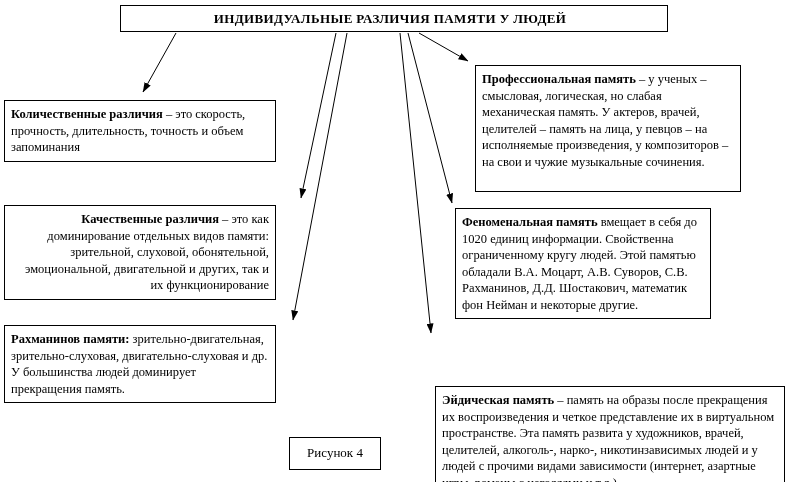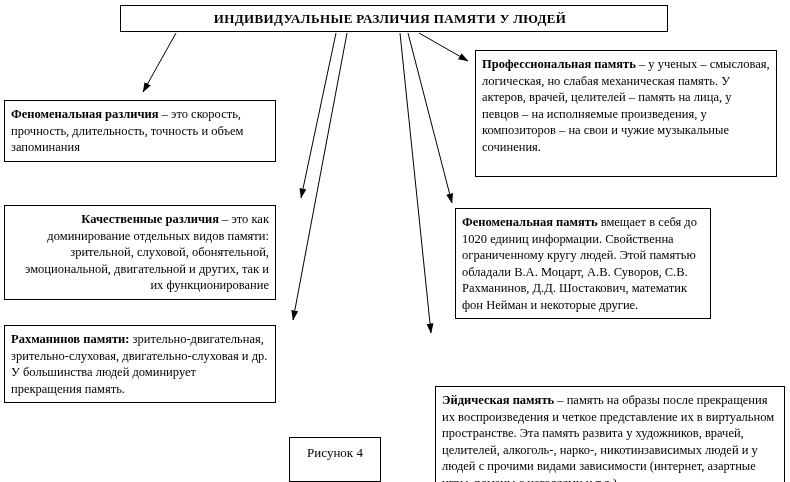--- a/index.html
+++ b/index.html
@@ -37,26 +37,26 @@
     text-align: left;
   }
   .lead { font-weight: bold; }
   .caption-box {
     position: absolute;
     left: 289px; top: 437px; width: 92px; min-height: 31px;
     border: 1px solid #000;
     background: #fff;
     font-size: 13px;
     text-align: center;
-    padding: 7px 4px 20px 4px;
+    padding: 7px 4px 8px 4px;
   }
   .n-quantitative { left: 4px;   top: 100px; width: 272px; min-height: 57px; }
   .n-qualitative  { left: 4px;   top: 205px; width: 272px; min-height: 82px; text-align: right; }
   .n-combination  { left: 4px;   top: 325px; width: 272px; min-height: 73px; }
-  .n-professional { left: 475px; top: 50px;  width: 302px; min-height: 127px; }
+  .n-professional { left: 475px; top: 65px;  width: 266px; min-height: 127px; }
   .n-phenomenal   { left: 455px; top: 208px; width: 256px; min-height: 102px; }
   .n-eidetic      { left: 435px; top: 338px; width: 350px; min-height: 137px; margin-top: 48px; }
 </style>
 </head>
 <body>
 
 <svg class="connectors" width="790" height="482" viewBox="0 0 790 482" xmlns="http://www.w3.org/2000/svg">
   <defs>
     <marker id="arrowhead" markerWidth="10" markerHeight="7" refX="9.5" refY="3.5" orient="auto">
       <path d="M0,0 L10,3.5 L0,7 z" fill="#000"></path>
@@ -66,21 +66,21 @@
   <line x1="336" y1="33" x2="301" y2="198" stroke="#000" stroke-width="1" marker-end="url(#arrowhead)"></line>
   <line x1="347" y1="33" x2="293" y2="320" stroke="#000" stroke-width="1" marker-end="url(#arrowhead)"></line>
   <line x1="419" y1="33" x2="468" y2="61" stroke="#000" stroke-width="1" marker-end="url(#arrowhead)"></line>
   <line x1="408" y1="33" x2="452" y2="203" stroke="#000" stroke-width="1" marker-end="url(#arrowhead)"></line>
   <line x1="400" y1="33" x2="431" y2="333" stroke="#000" stroke-width="1" marker-end="url(#arrowhead)"></line>
 </svg>
 
 <div class="title-box"><span>ИНДИВИДУАЛЬНЫЕ РАЗЛИЧИЯ ПАМЯТИ У ЛЮДЕЙ</span></div>
 
 <div class="node n-quantitative">
-  <span class="lead">Феноменальная различия</span><span> – это скорость, прочность, длительность, точность и объем запоминания</span>
+  <span class="lead">Количественные различия</span><span> – это скорость, прочность, длительность, точность и объем запоминания</span>
 </div>
 
 <div class="node n-qualitative">
   <span class="lead">Качественные различия</span><span> – это как доминирование отдельных видов памяти: зрительной, слуховой, обонятельной, эмоциональной, двигательной и других, так и их функционирование</span>
 </div>
 
 <div class="node n-combination">
   <span class="lead">Рахманинов памяти:</span><span> зрительно-двигательная, зрительно-слуховая, двигательно-слуховая и др. У большинства людей доминирует прекращения память.</span>
 </div>
 

